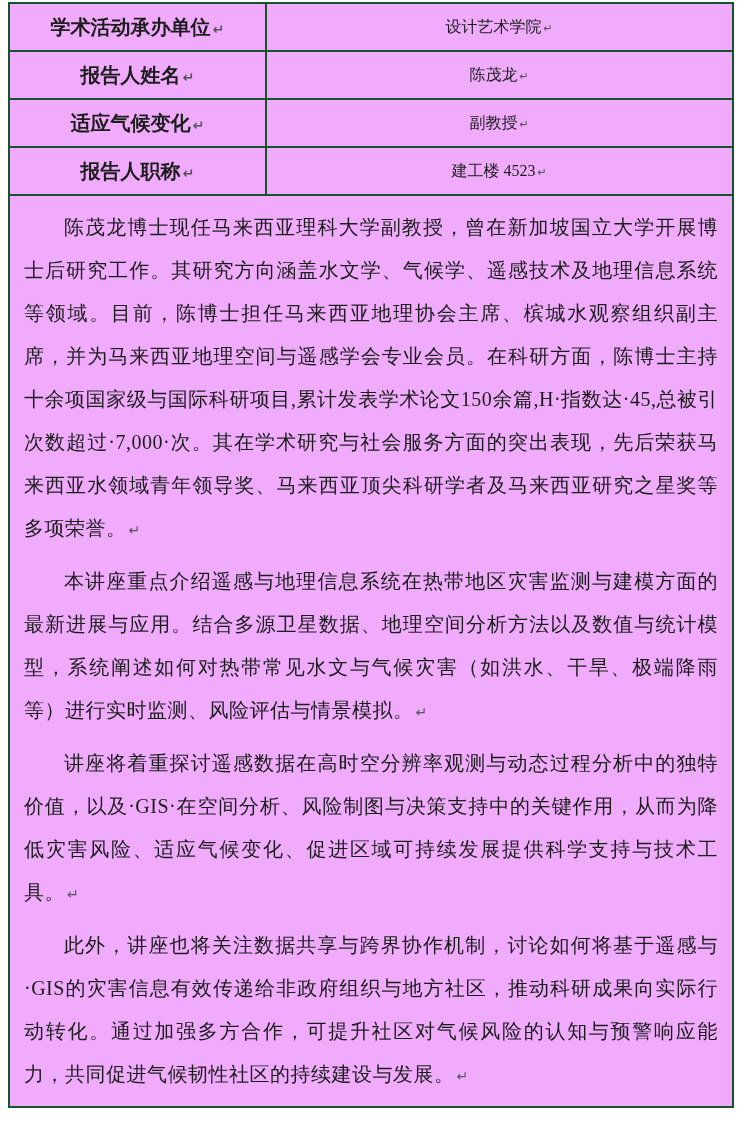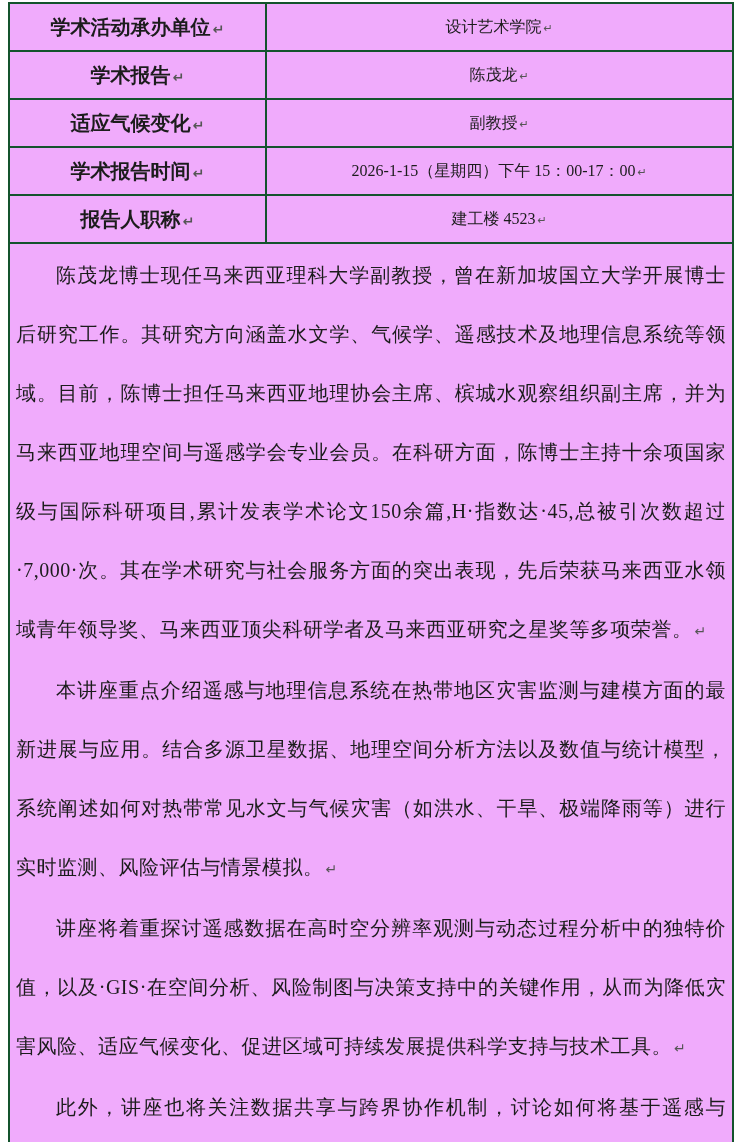--- a/index.html
+++ b/index.html
@@ -47,25 +47,25 @@
     vertical-align: middle;
     font-size: 16px;
     white-space: nowrap;
   }
   td.body-cell {
     height: 804px;
     vertical-align: top;
     padding: 2px 6px 0 6px;
   }
   p.para {
-    margin: 0;
+    margin: 8px;
     text-indent: 2em;
     text-align: justify;
     font-size: 20px;
-    line-height: 59px;
+    line-height: 43px;
     letter-spacing: 0.5px;
   }
   .mark {
     color: #555555;
     font-family: "DejaVu Sans", sans-serif;
     font-size: 0.7em;
     letter-spacing: 0;
     margin-left: 2px;
   }
 </style>
@@ -77,30 +77,26 @@
     <colgroup>
       <col style="width:253px">
       <col style="width:461px">
     </colgroup>
     <tbody>
       <tr>
         <td class="label-cell"><span>学术活动承办单位</span><span class="mark">↵</span></td>
         <td class="value-cell"><span>设计艺术学院</span><span class="mark">↵</span></td>
       </tr>
       <tr>
-        <td class="label-cell"><span>学术报告</span><span class="mark">↵</span></td>
+        <td class="label-cell"><span>报告人姓名</span><span class="mark">↵</span></td>
         <td class="value-cell"><span>陈茂龙</span><span class="mark">↵</span></td>
       </tr>
       <tr>
         <td class="label-cell"><span>适应气候变化</span><span class="mark">↵</span></td>
         <td class="value-cell"><span>副教授</span><span class="mark">↵</span></td>
-      </tr>
-      <tr>
-        <td class="label-cell"><span>学术报告时间</span><span class="mark">↵</span></td>
-        <td class="value-cell"><span>2026-1-15（星期四）下午 15：00-17：00</span><span class="mark">↵</span></td>
       </tr>
       <tr>
         <td class="label-cell"><span>报告人职称</span><span class="mark">↵</span></td>
         <td class="value-cell"><span>建工楼 4523</span><span class="mark">↵</span></td>
       </tr>
       <tr>
         <td class="body-cell" colspan="2">
           <p class="para"><span>陈茂龙博士现任马来西亚理科大学副教授，曾在新加坡国立大学开展博士后研究工作。其研究方向涵盖水文学、气候学、遥感技术及地理信息系统等领域。目前，陈博士担任马来西亚地理协会主席、槟城水观察组织副主席，并为马来西亚地理空间与遥感学会专业会员。在科研方面，陈博士主持十余项国家级与国际科研项目,累计发表学术论文150余篇,H·指数达·45,总被引次数超过·7,000·次。其在学术研究与社会服务方面的突出表现，先后荣获马来西亚水领域青年领导奖、马来西亚顶尖科研学者及马来西亚研究之星奖等多项荣誉。</span><span class="mark">↵</span></p>
           <p class="para"><span>本讲座重点介绍遥感与地理信息系统在热带地区灾害监测与建模方面的最新进展与应用。结合多源卫星数据、地理空间分析方法以及数值与统计模型，系统阐述如何对热带常见水文与气候灾害（如洪水、干旱、极端降雨等）进行实时监测、风险评估与情景模拟。</span><span class="mark">↵</span></p>
           <p class="para"><span>讲座将着重探讨遥感数据在高时空分辨率观测与动态过程分析中的独特价值，以及·GIS·在空间分析、风险制图与决策支持中的关键作用，从而为降低灾害风险、适应气候变化、促进区域可持续发展提供科学支持与技术工具。</span><span class="mark">↵</span></p>

